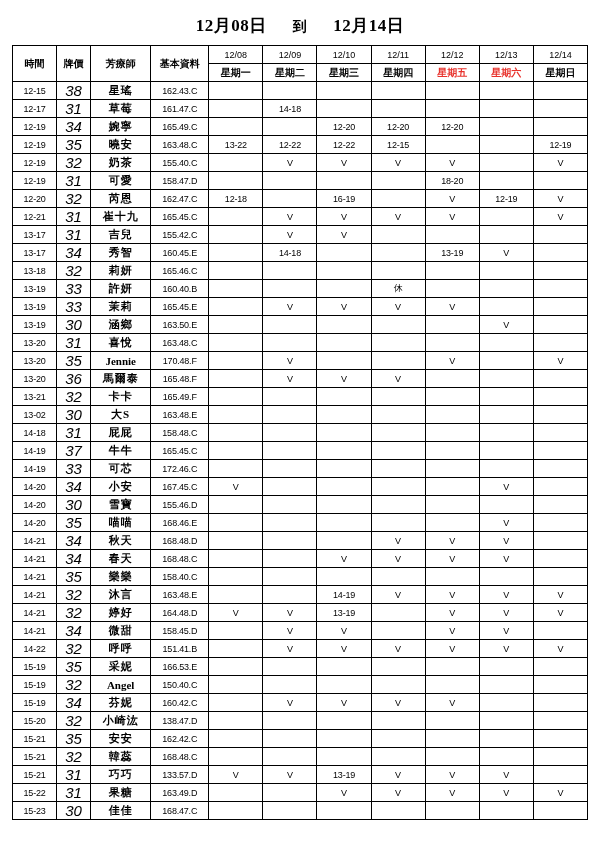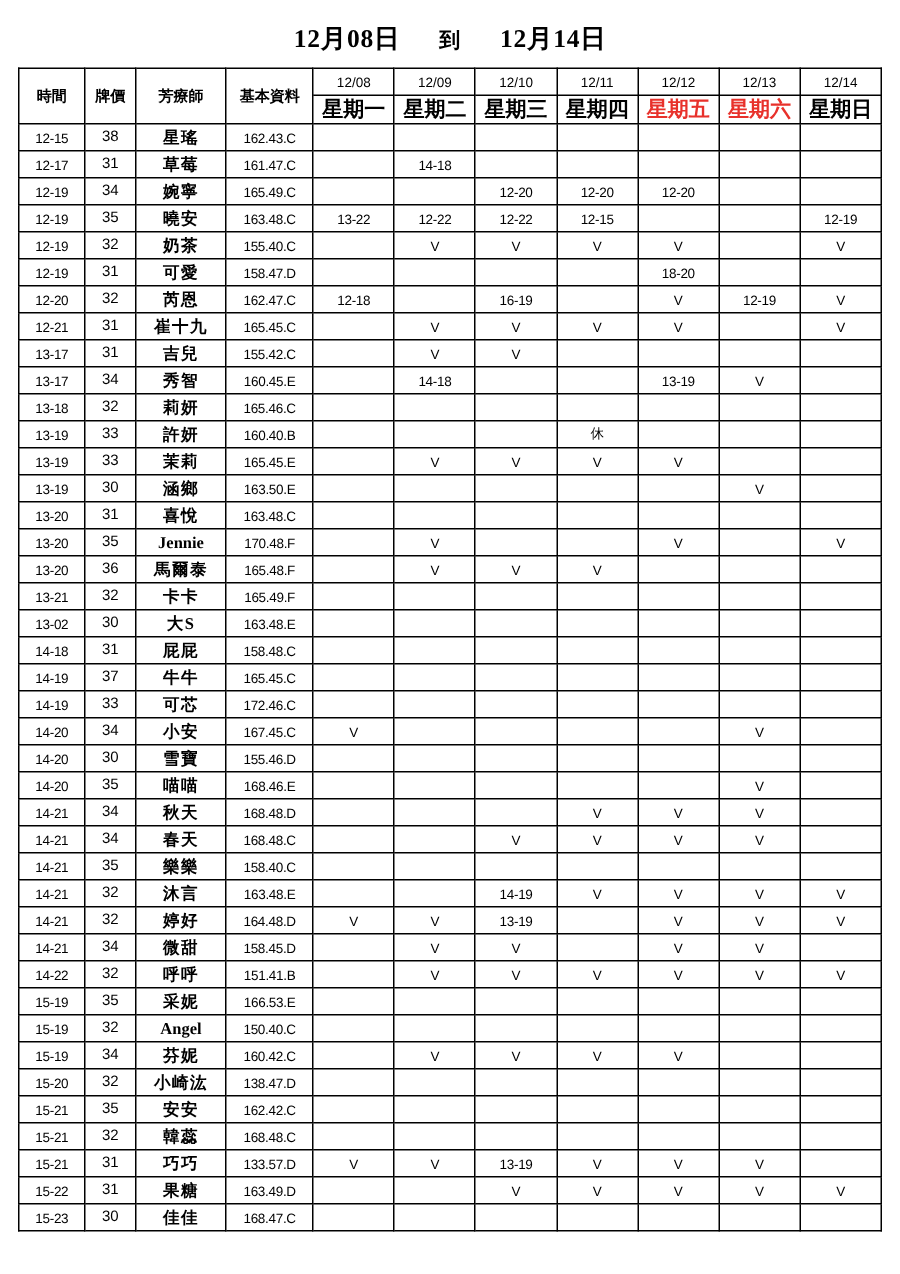--- a/index.html
+++ b/index.html
@@ -54,33 +54,34 @@
     font-weight: bold;
     font-size: 10px;
     height: 15px;
   }
   .hdr-date {
     font-size: 9px;
     font-weight: normal;
     font-family: "Liberation Sans", sans-serif;
   }
   .hdr-day {
-    font-size: 14px;
+    font-size: 10px;
     font-weight: bold;
     font-family: Liberation Mono, monospace;
   }
   .red { color: #e8312b; }
   .c-time {
     font-size: 9px;
     font-family: "Liberation Sans", sans-serif;
     letter-spacing: -0.2px;
   }
   .c-price {
-    font-size: 10px;
+    font-size: 15px;
     font-family: "Liberation Sans", sans-serif;
+    font-style: italic;
   }
   .c-name {
     font-size: 11px;
     font-weight: bold;
     letter-spacing: 1px;
     margin-top: 27px;
   }
   .c-info {
     font-size: 9px;
     font-family: "Liberation Sans", sans-serif;

